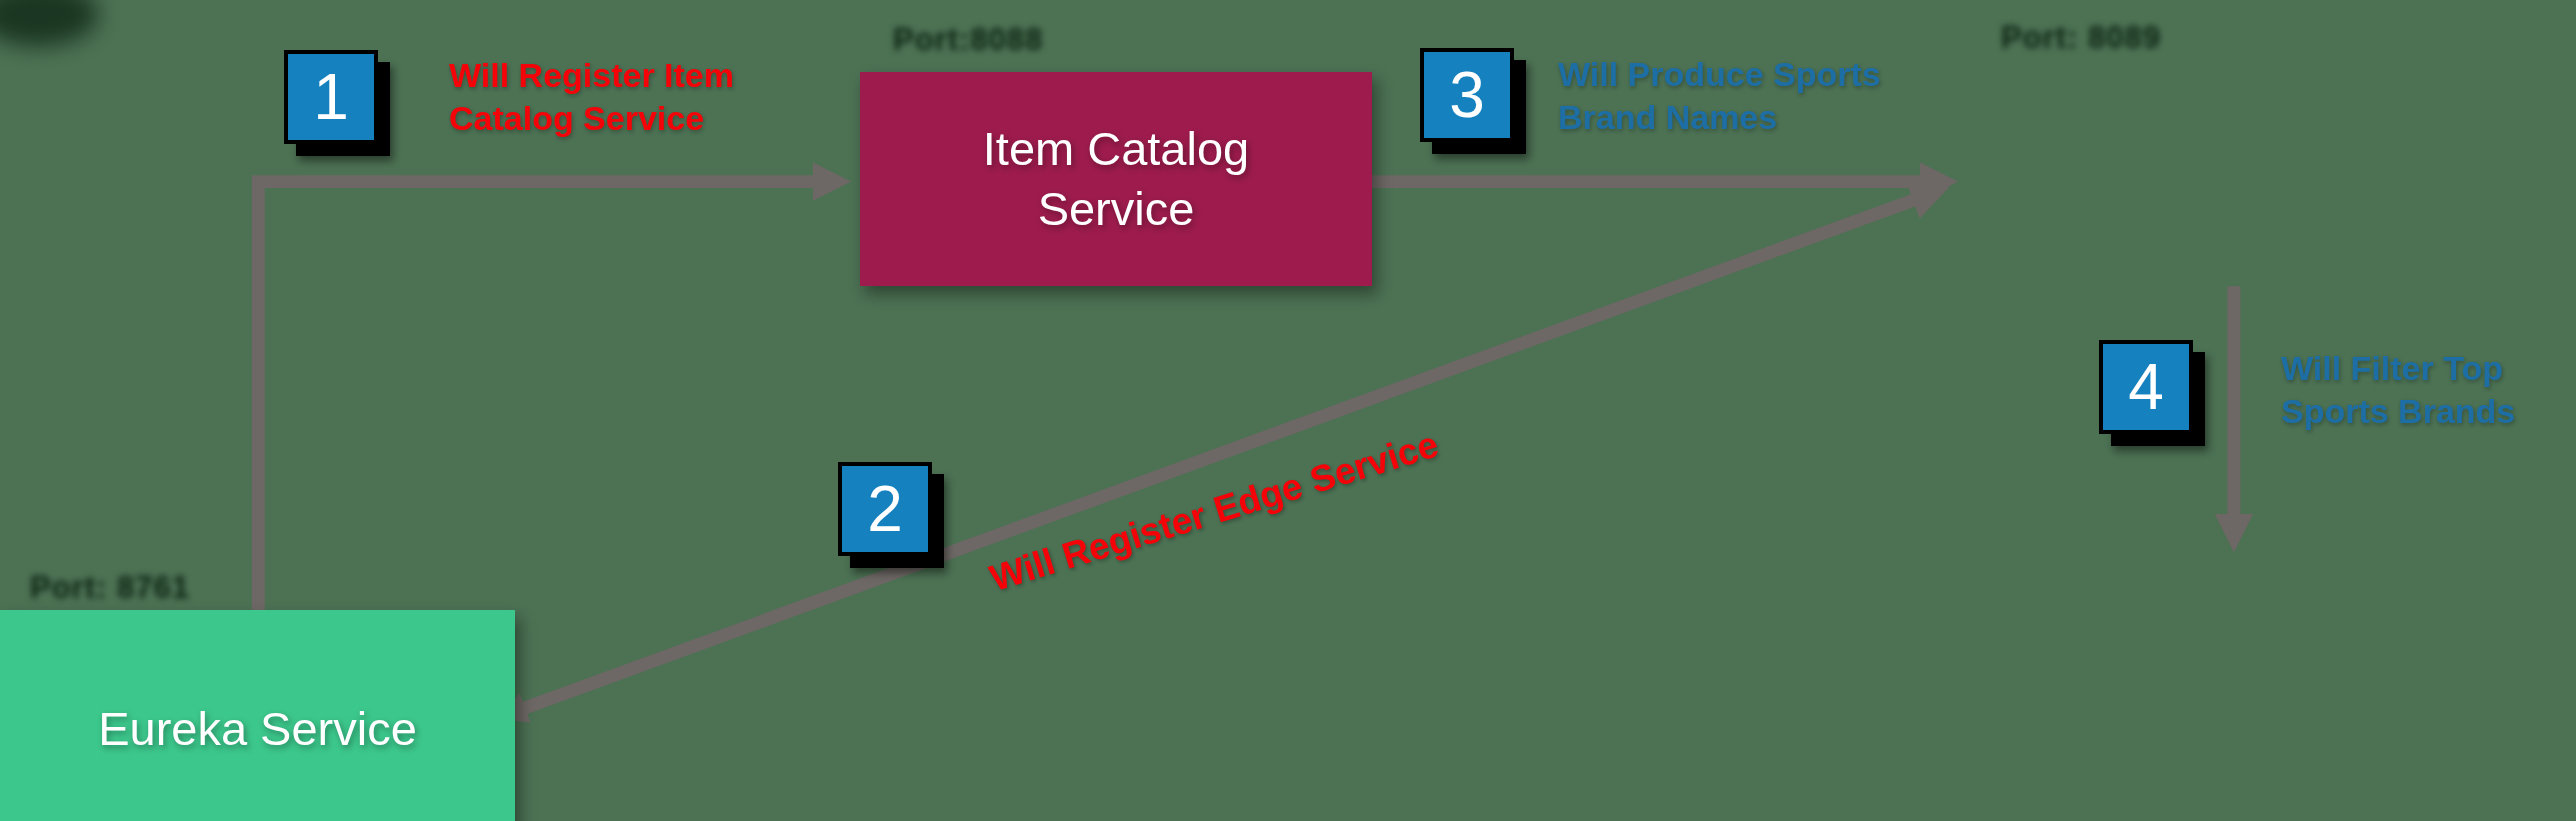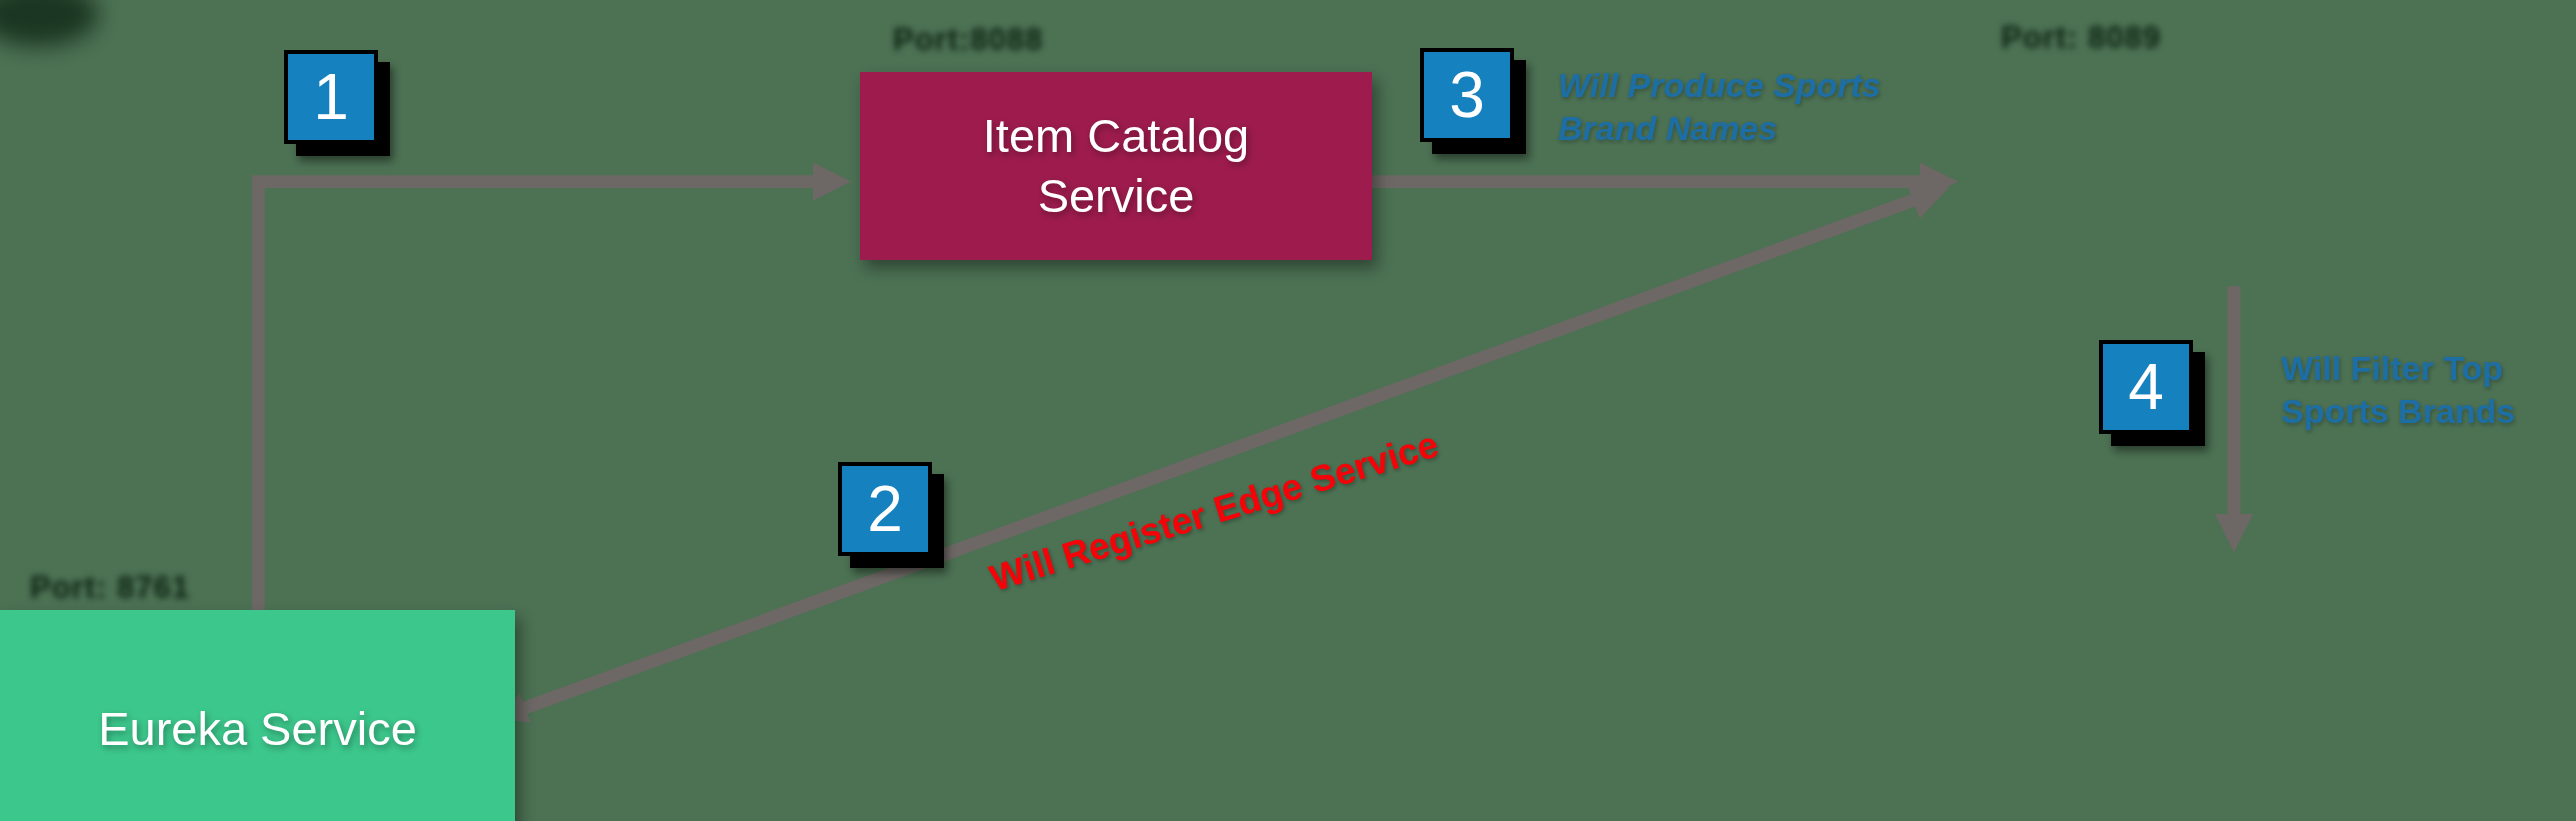--- a/index.html
+++ b/index.html
@@ -16,21 +16,21 @@
   .blob{position:absolute;left:-22px;top:-18px;width:120px;height:64px;
     background:#16301d;border-radius:50%;filter:blur(11px);opacity:.9;}
   svg.connectors{position:absolute;left:0;top:0;width:2576px;height:822px;}
   .connector{stroke:var(--c-connector);stroke-width:13;fill:none;}
   .ah-fill{fill:var(--c-connector);}
   .node{
     position:absolute;display:flex;align-items:center;justify-content:center;
     text-align:center;color:var(--c-node_text);font-size:47px;line-height:1.28;
     box-shadow:5px 8px 14px rgba(0,0,0,.38);
   }
-  #node-item-catalog{left:860px;top:72px;width:512px;height:188px;background:var(--c-item_catalog);}
+  #node-item-catalog{left:860px;top:72px;width:512px;height:214px;background:var(--c-item_catalog);}
   #node-item-catalog .node-label{width:339px;}
   #node-edge{left:1967px;top:66px;width:515px;height:221px;background:var(--c-edge);}
   #node-eureka{left:0px;top:610px;width:515px;height:239px;background:var(--c-eureka);}
   #node-top-sports{left:1975px;top:566px;width:521px;height:237px;background:var(--c-top_sports);}
   .node-label{text-shadow:2px 3px 6px rgba(0,0,0,.35);}
   .chip{
     position:absolute;width:94px;height:94px;box-sizing:border-box;
     background:var(--c-chip);border:4px solid var(--c-chip_border);
     box-shadow:12px 12px 0 0 var(--c-chip_border), 15px 17px 8px rgba(0,0,0,.45);
     display:flex;align-items:center;justify-content:center;
@@ -40,21 +40,21 @@
   #chip-2{left:838px;top:462px;}
   #chip-3{left:1420px;top:48px;}
   #chip-4{left:2099px;top:340px;}
   .note{position:absolute;font-weight:bold;font-size:34px;line-height:1.25;
     text-shadow:1px 2px 4px rgba(0,0,0,.28);}
   .note.red{color:var(--c-note_red);}
   .note.blue{color:var(--c-note_blue);}
   #note-1{left:449px;top:54px;width:329px;}
   #note-2{left:981px;top:489px;width:465px;font-size:37px;white-space:nowrap;
     transform:rotate(-17deg);transform-origin:center center;text-align:center;}
-  #note-3{left:1558px;top:64px;width:359px;font-style:italic;}
+  #note-3{left:1558px;top:53px;width:359px;}
   #note-4{left:2256px;top:347px;width:255px;margin-left:25px;}
   .port{position:absolute;font-weight:bold;font-size:31px;letter-spacing:1px;
     color:var(--c-port_text);filter:blur(3px);}
   #port-item{left:893px;top:22px;}
   #port-edge{left:2001px;top:20px;}
   #port-eureka{left:30px;top:570px;}
 </style>
 </head>
 <body>
 
@@ -94,18 +94,19 @@
   <div class="chip" id="chip-2">
     <span>2</span>
   </div>
   <div class="chip" id="chip-3">
     <span>3</span>
   </div>
   <div class="chip" id="chip-4">
     <span>4</span>
   </div>
 
+  <div class="note red" id="note-1">Will Register Item Catalog Service</div>
   <div class="note red" id="note-2">Will Register Edge Service</div>
   <div class="note blue" id="note-3">Will Produce Sports Brand Names</div>
   <div class="note blue" id="note-4">Will Filter Top Sports Brands</div>
 
 </div>
 
 
 </body></html>

